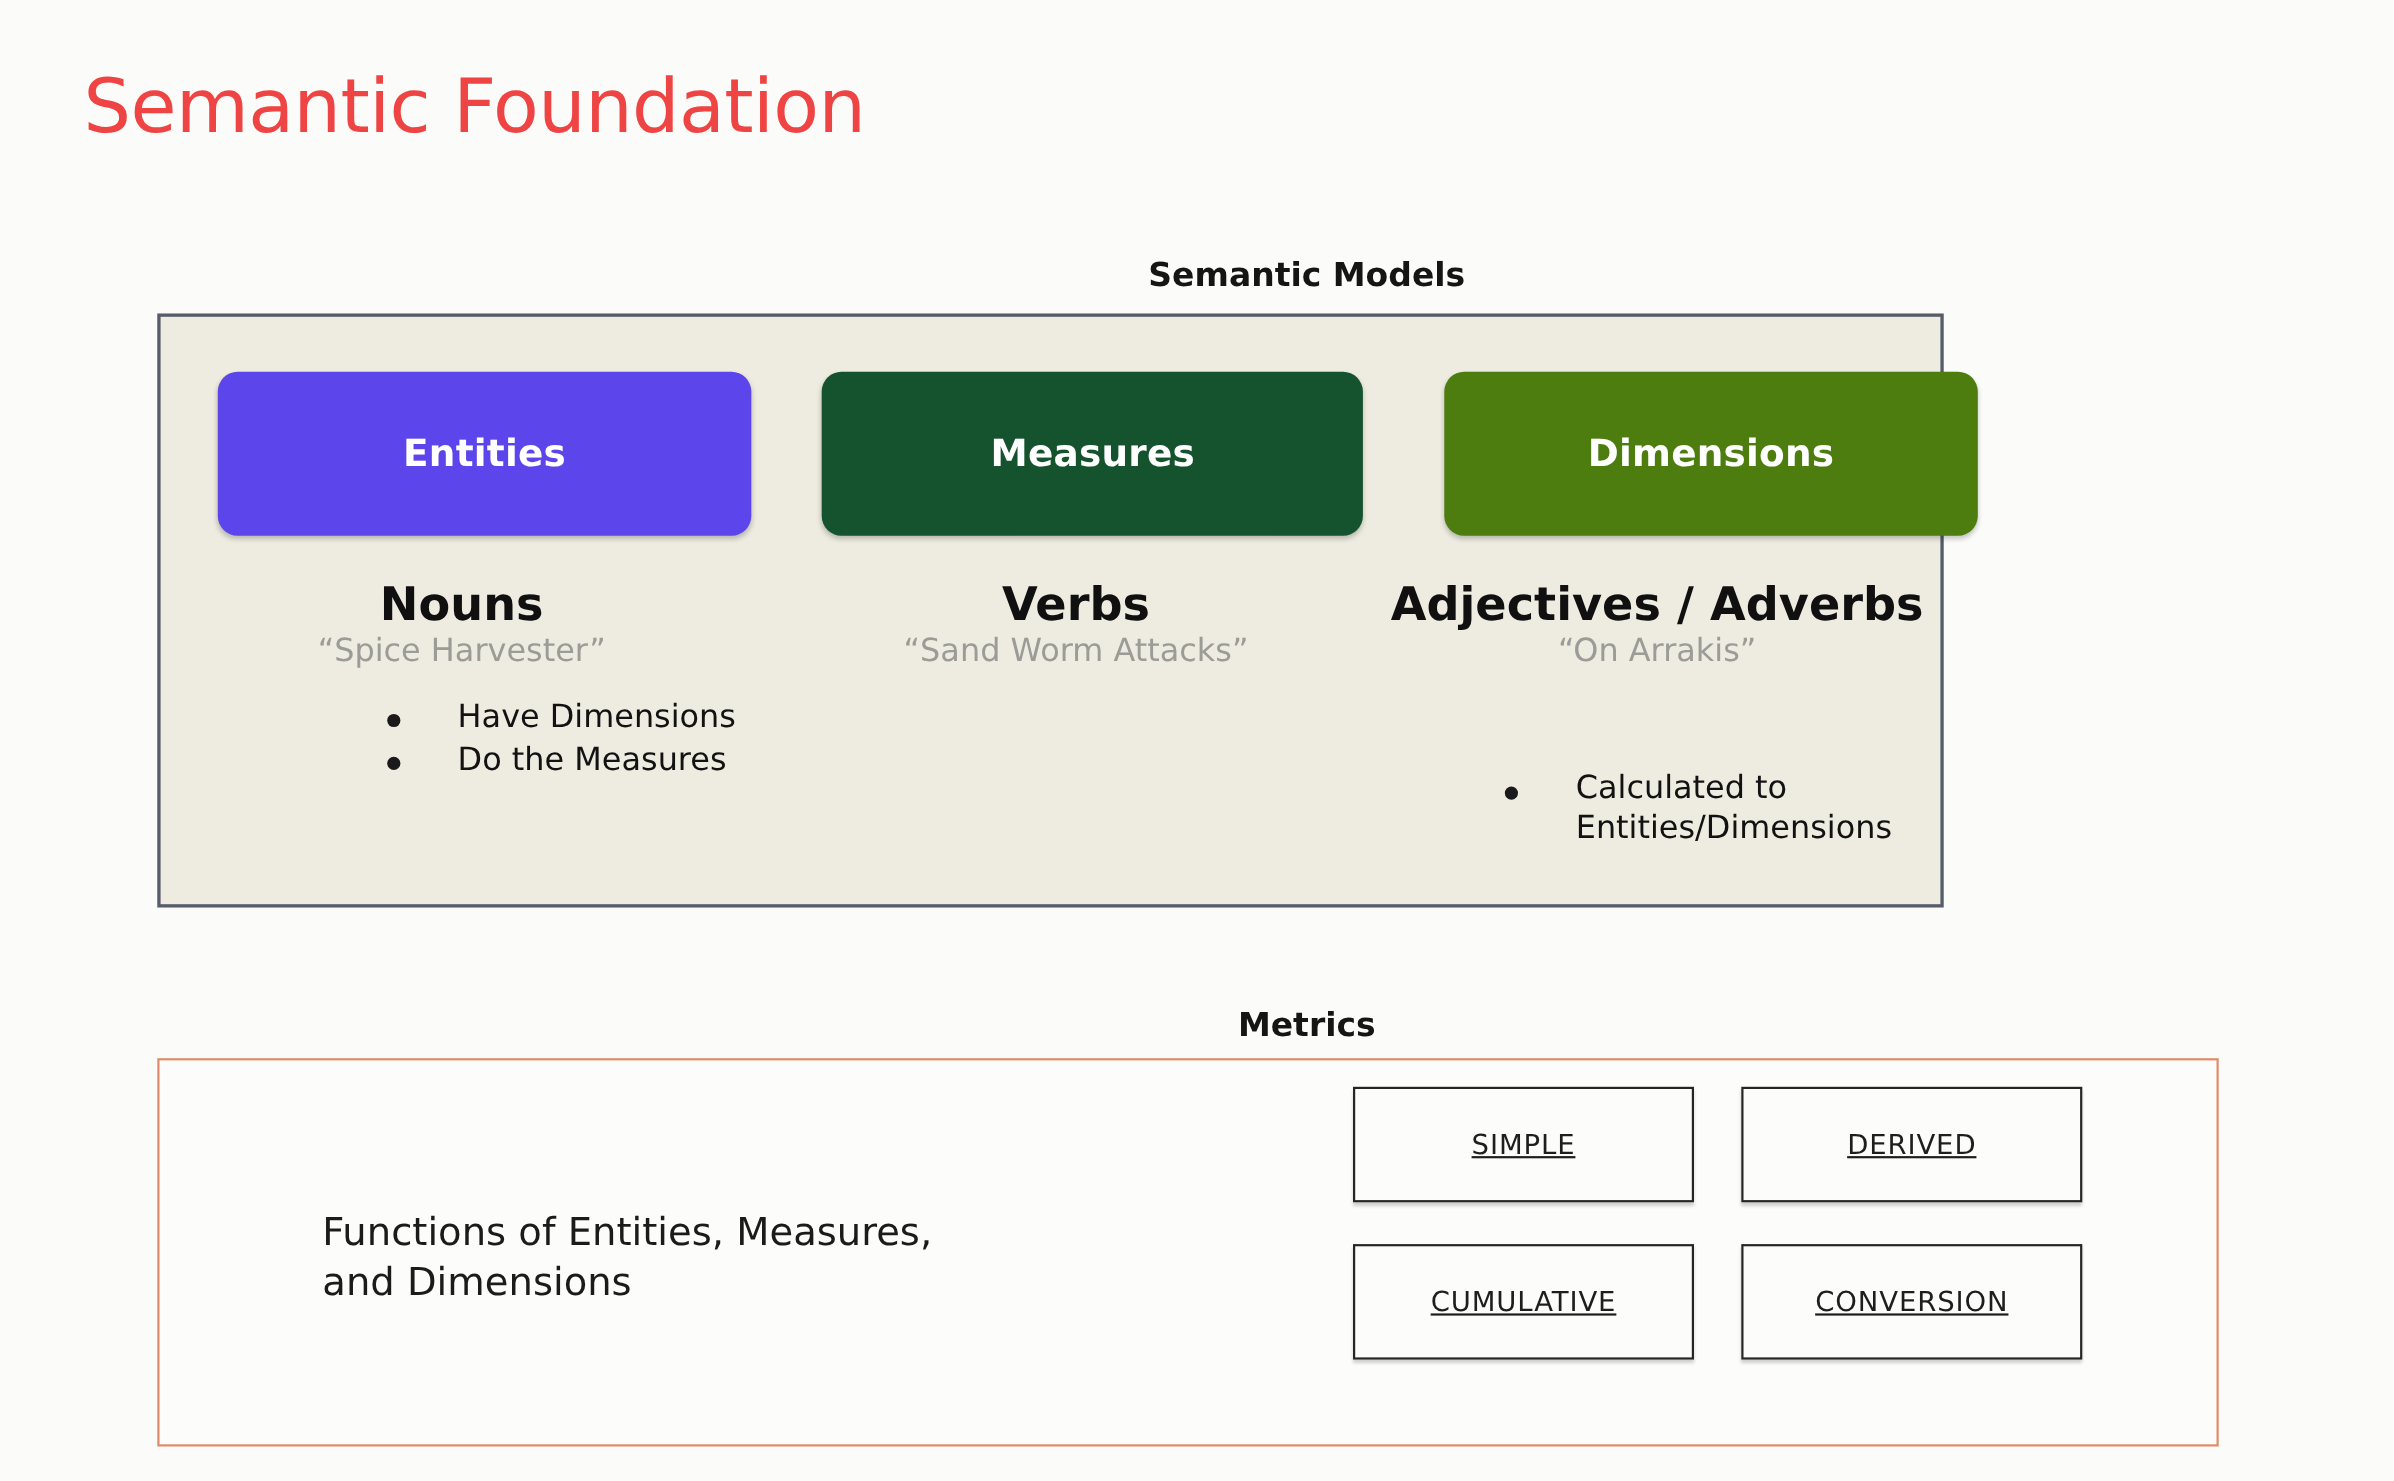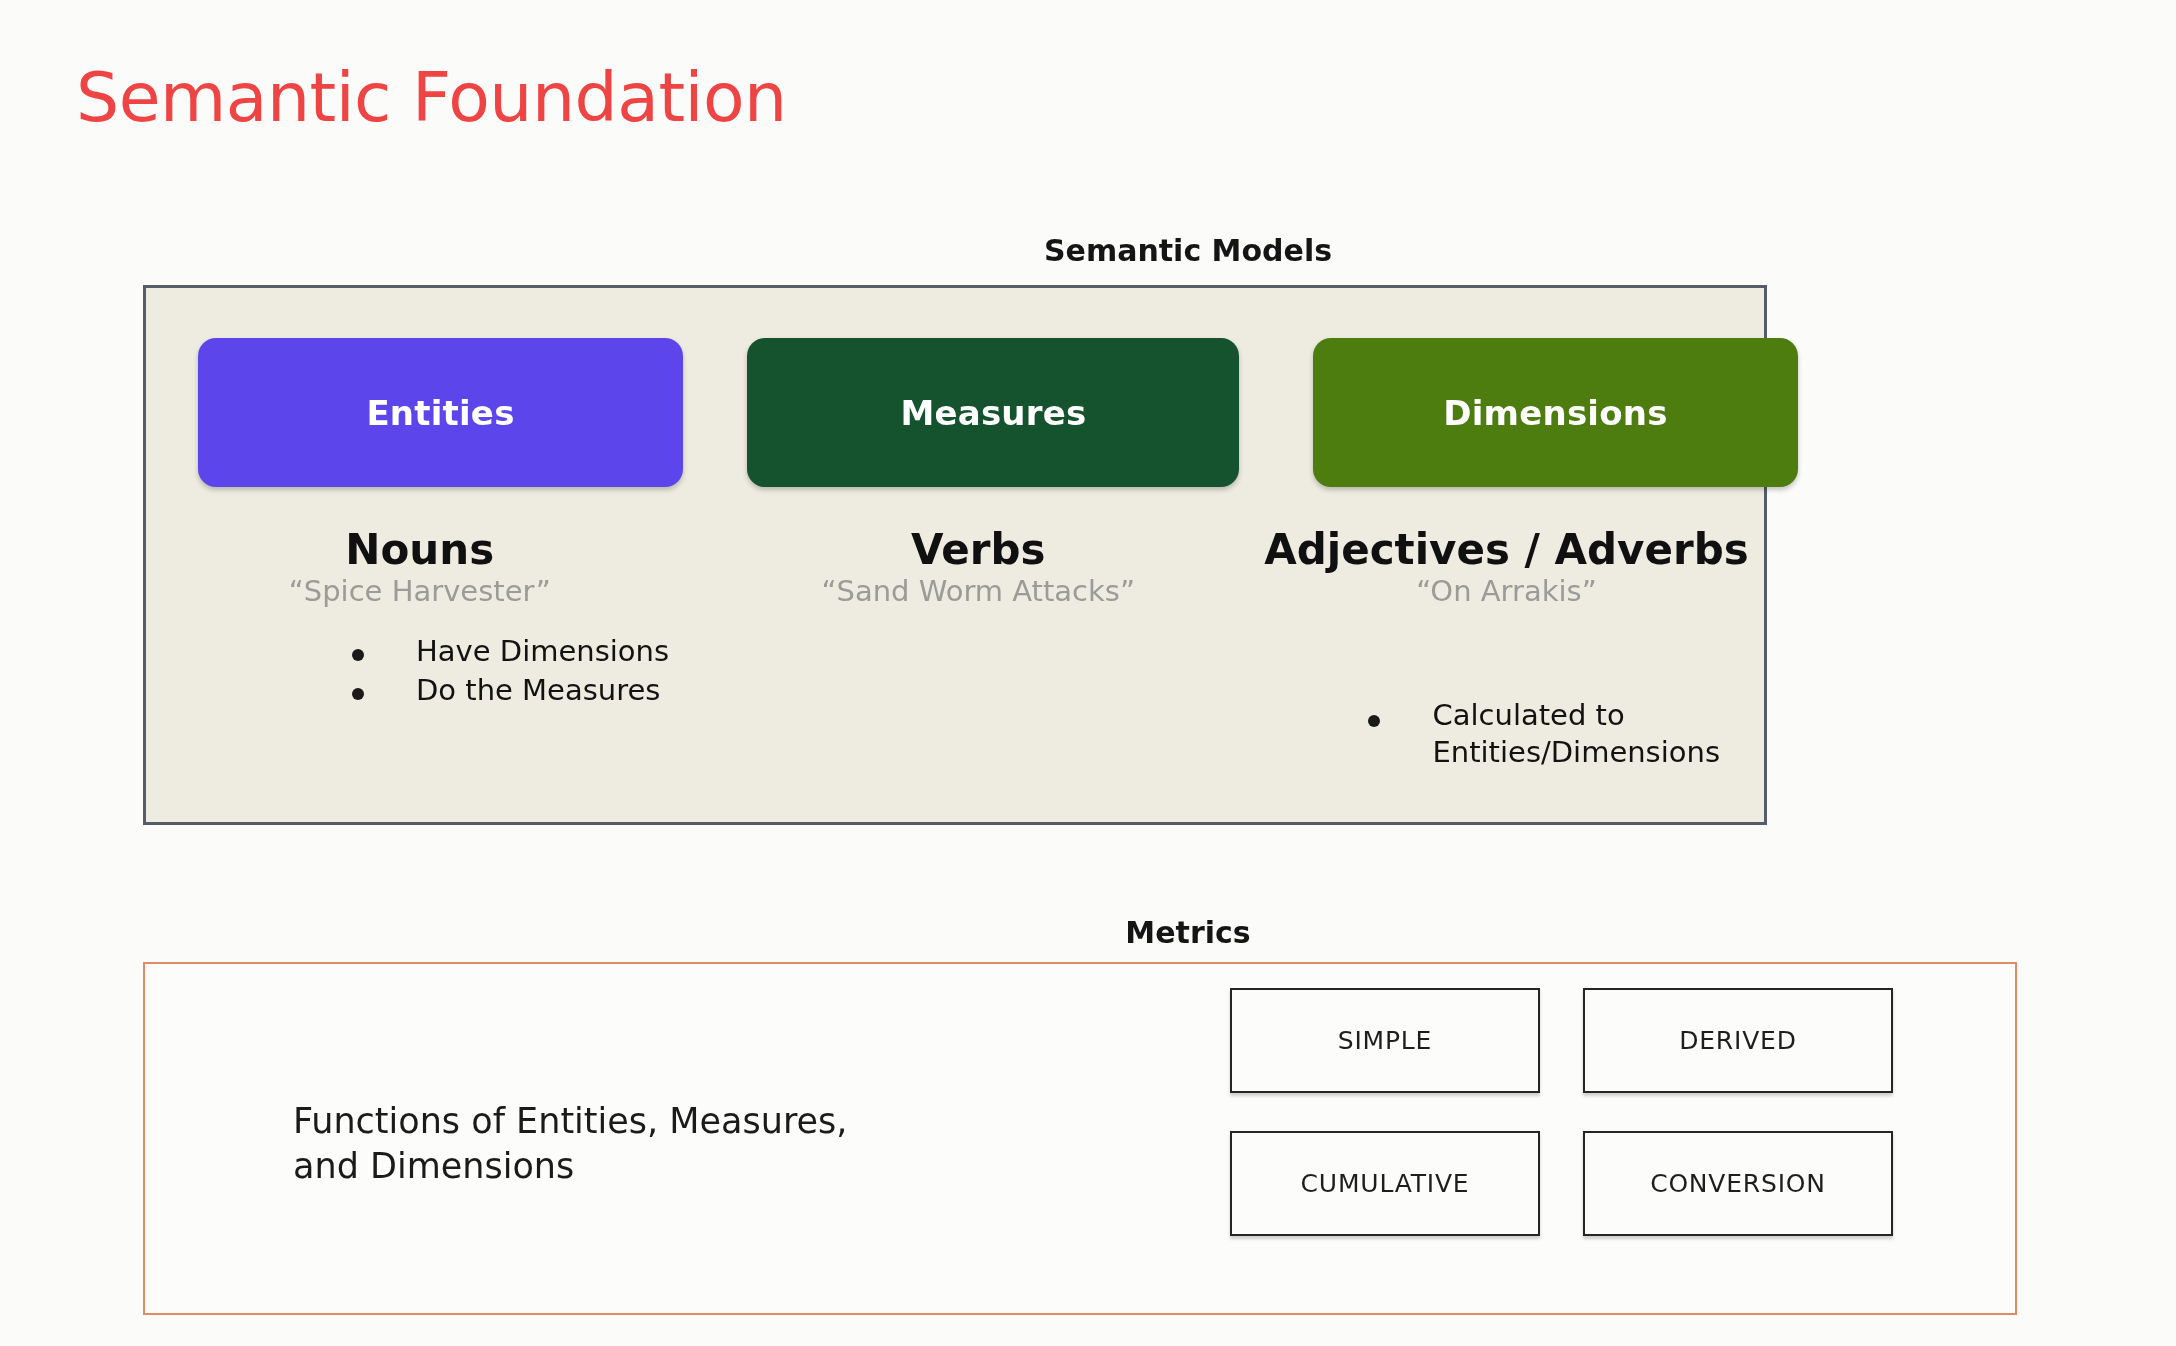--- a/index.html
+++ b/index.html
@@ -192,20 +192,21 @@
     border: 2px solid #252525;
     background: #fcfdfb;
     display: flex;
     align-items: center;
     justify-content: center;
     font-size: 25px;
     letter-spacing: 0.8px;
     color: #1e1e1e;
     box-shadow: 0 3px 3px rgba(0,0,0,0.18);
     box-sizing: border-box;
+    text-decoration: underline;
   }
 </style>
 </head>
 <body>
 
 <div class="slide-title">Semantic Foundation</div>
 
 <div class="section-header models-header">Semantic Models</div>
 
 <div class="models-panel">

